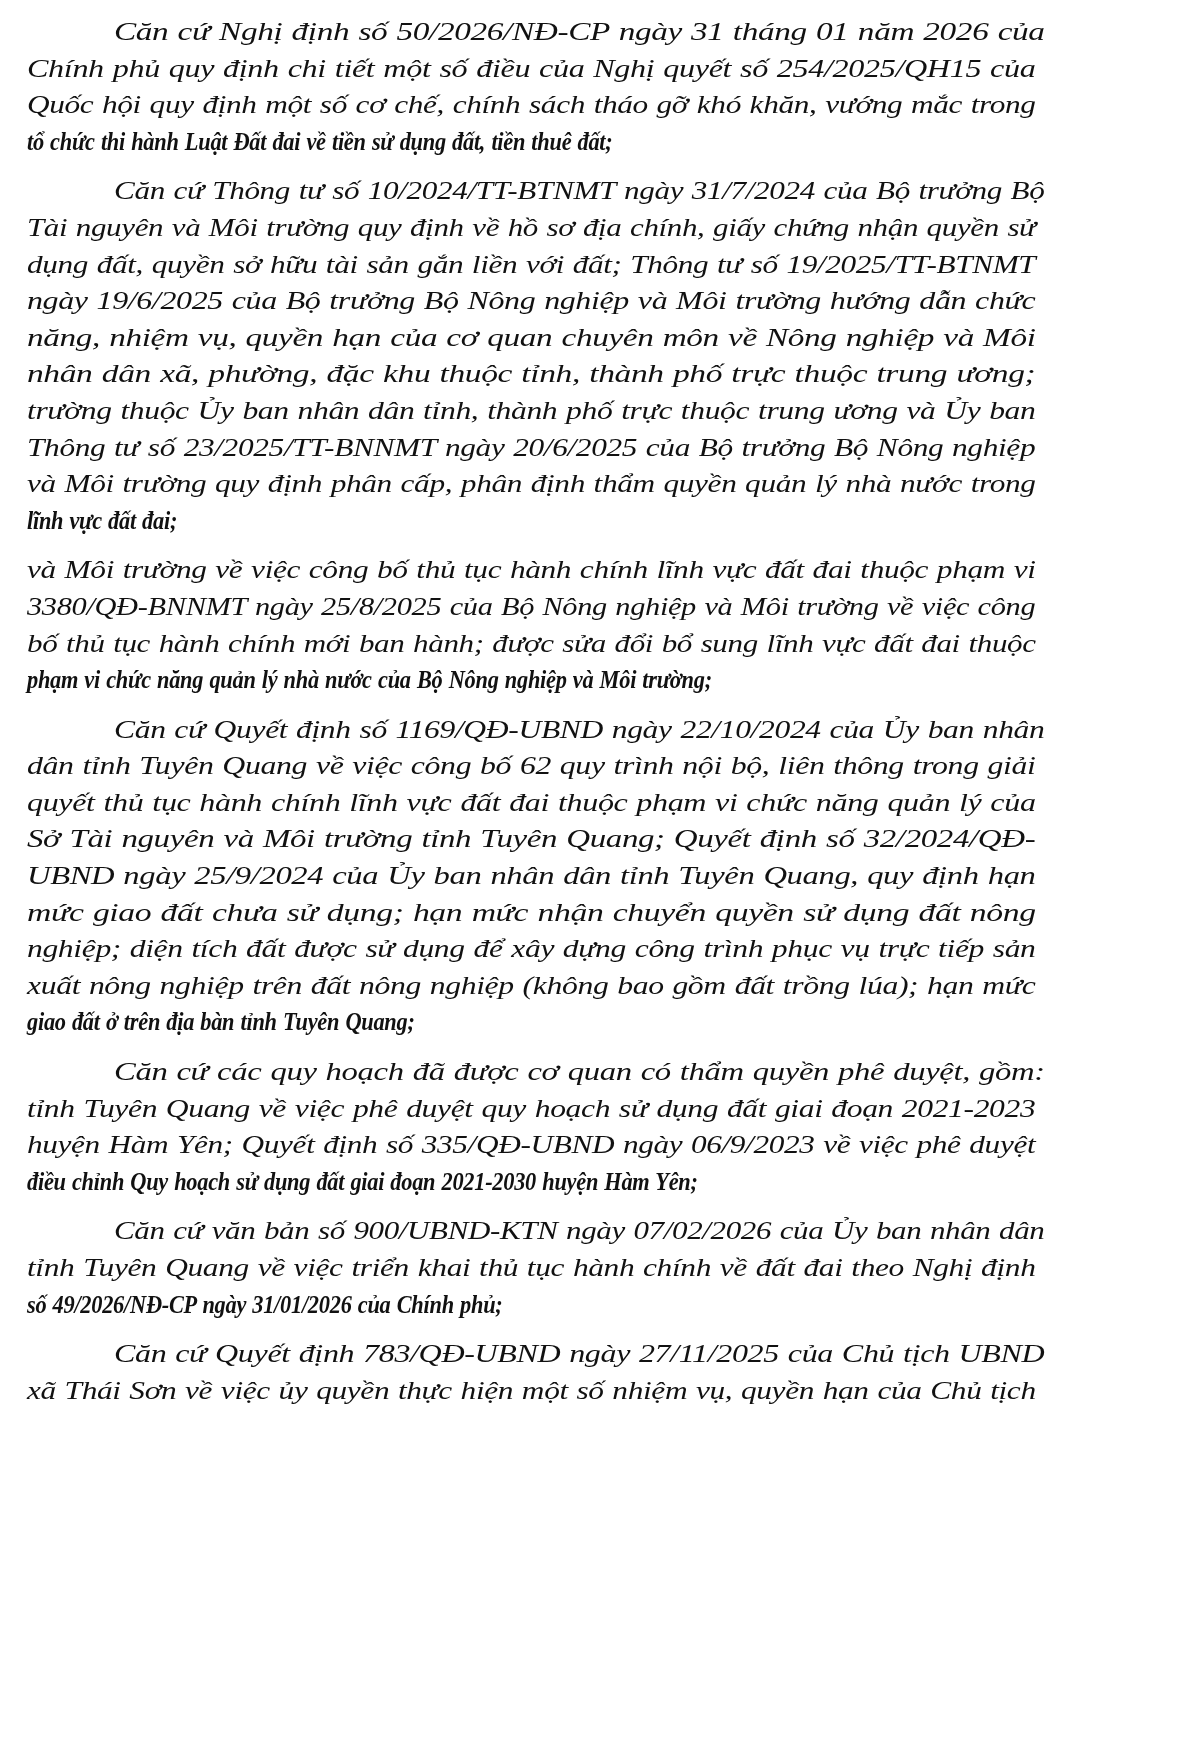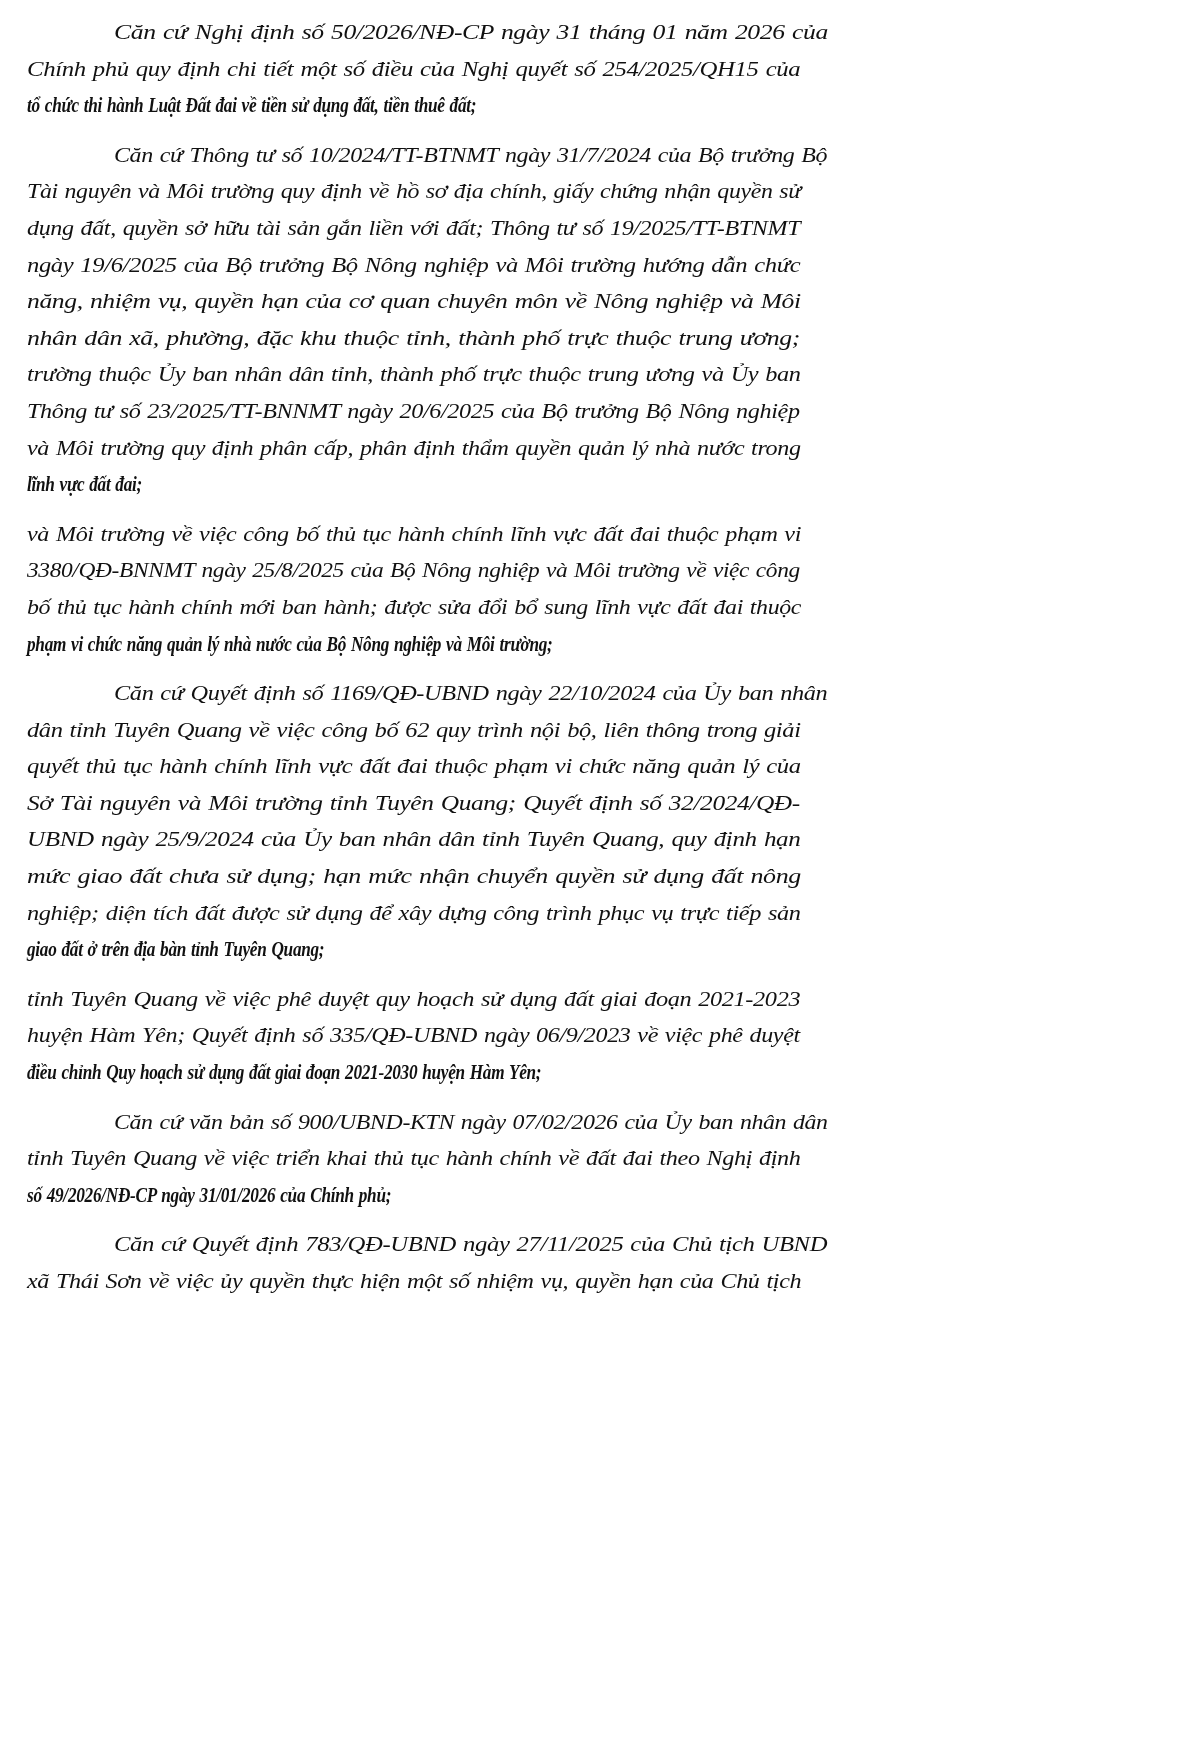--- a/index.html
+++ b/index.html
@@ -16,21 +16,21 @@
     .page {
       position: absolute;
       left: 27px;
       top: 14px;
       width: 1126px;
     }
     .para {
       margin: 0 0 13px 0;
       font-family: "Liberation Serif", "DejaVu Serif", serif;
       font-style: italic;
-      font-size: 20px;
+      font-size: 26px;
       line-height: 36.6px;
       color: #111111;
       text-align: justify;
       text-align-last: left;
       letter-spacing: -0.3px;
       word-spacing: 1px;
     }
     .line {
       display: block;
       white-space: nowrap;
@@ -51,20 +51,21 @@
       white-space: nowrap;
     }
   </style>
 </head>
 <body>
 
 <div class="page" id="page">
     <p class="para">
       <span class="line indent"><span class="line-inner" style="transform-origin: 0px 0px; transform: scaleX(1.2816);">Căn cứ Nghị định số 50/2026/NĐ-CP ngày 31 tháng 01 năm 2026 của</span></span>
       <span class="line"><span class="line-inner" style="transform-origin: 0px 0px; transform: scaleX(1.2377);">Chính phủ quy định chi tiết một số điều của Nghị quyết số 254/2025/QH15 của</span></span>
+      <span class="line"><span class="line-inner" style="transform-origin: 0px 0px; transform: scaleX(1.204);">Quốc hội quy định một số cơ chế, chính sách tháo gỡ khó khăn, vướng mắc trong</span></span>
       <span class="line last"><span class="line-inner" style="transform-origin: 0px 0px; transform: scaleX(0.86);">tổ chức thi hành Luật Đất đai về tiền sử dụng đất, tiền thuê đất;</span></span>
     </p>
     <p class="para">
       <span class="line indent"><span class="line-inner" style="transform-origin: 0px 0px; transform: scaleX(1.1981);">Căn cứ Thông tư số 10/2024/TT-BTNMT ngày 31/7/2024 của Bộ trưởng Bộ</span></span>
       <span class="line"><span class="line-inner" style="transform-origin: 0px 0px; transform: scaleX(1.1917);">Tài nguyên và Môi trường quy định về hồ sơ địa chính, giấy chứng nhận quyền sử</span></span>
       <span class="line"><span class="line-inner" style="transform-origin: 0px 0px; transform: scaleX(1.2021);">dụng đất, quyền sở hữu tài sản gắn liền với đất; Thông tư số 19/2025/TT-BTNMT</span></span>
       <span class="line"><span class="line-inner" style="transform-origin: 0px 0px; transform: scaleX(1.23);">ngày 19/6/2025 của Bộ trưởng Bộ Nông nghiệp và Môi trường hướng dẫn chức</span></span>
       <span class="line"><span class="line-inner" style="transform-origin: 0px 0px; transform: scaleX(1.2797);">năng, nhiệm vụ, quyền hạn của cơ quan chuyên môn về Nông nghiệp và Môi</span></span>
       <span class="line"><span class="line-inner" style="transform-origin: 0px 0px; transform: scaleX(1.2893);">nhân dân xã, phường, đặc khu thuộc tỉnh, thành phố trực thuộc trung ương;</span></span>
       <span class="line"><span class="line-inner" style="transform-origin: 0px 0px; transform: scaleX(1.2159);">trường thuộc Ủy ban nhân dân tỉnh, thành phố trực thuộc trung ương và Ủy ban</span></span>
@@ -79,23 +80,25 @@
       <span class="line last"><span class="line-inner" style="transform-origin: 0px 0px; transform: scaleX(0.86);">phạm vi chức năng quản lý nhà nước của Bộ Nông nghiệp và Môi trường;</span></span>
     </p>
     <p class="para">
       <span class="line indent"><span class="line-inner" style="transform-origin: 0px 0px; transform: scaleX(1.2153);">Căn cứ Quyết định số 1169/QĐ-UBND ngày 22/10/2024 của Ủy ban nhân</span></span>
       <span class="line"><span class="line-inner" style="transform-origin: 0px 0px; transform: scaleX(1.224);">dân tỉnh Tuyên Quang về việc công bố 62 quy trình nội bộ, liên thông trong giải</span></span>
       <span class="line"><span class="line-inner" style="transform-origin: 0px 0px; transform: scaleX(1.2345);">quyết thủ tục hành chính lĩnh vực đất đai thuộc phạm vi chức năng quản lý của</span></span>
       <span class="line"><span class="line-inner" style="transform-origin: 0px 0px; transform: scaleX(1.2679);">Sở Tài nguyên và Môi trường tỉnh Tuyên Quang; Quyết định số 32/2024/QĐ-</span></span>
       <span class="line"><span class="line-inner" style="transform-origin: 0px 0px; transform: scaleX(1.2548);">UBND ngày 25/9/2024 của Ủy ban nhân dân tỉnh Tuyên Quang, quy định hạn</span></span>
       <span class="line"><span class="line-inner" style="transform-origin: 0px 0px; transform: scaleX(1.297);">mức giao đất chưa sử dụng; hạn mức nhận chuyển quyền sử dụng đất nông</span></span>
       <span class="line"><span class="line-inner" style="transform-origin: 0px 0px; transform: scaleX(1.2155);">nghiệp; diện tích đất được sử dụng để xây dựng công trình phục vụ trực tiếp sản</span></span>
+      <span class="line"><span class="line-inner" style="transform-origin: 0px 0px; transform: scaleX(1.2191);">xuất nông nghiệp trên đất nông nghiệp (không bao gồm đất trồng lúa); hạn mức</span></span>
       <span class="line last"><span class="line-inner" style="transform-origin: 0px 0px; transform: scaleX(0.86);">giao đất ở trên địa bàn tỉnh Tuyên Quang;</span></span>
     </p>
     <p class="para">
+      <span class="line indent"><span class="line-inner" style="transform-origin: 0px 0px; transform: scaleX(1.2581);">Căn cứ các quy hoạch đã được cơ quan có thẩm quyền phê duyệt, gồm:</span></span>
       <span class="line"><span class="line-inner" style="transform-origin: 0px 0px; transform: scaleX(1.2149);">tỉnh Tuyên Quang về việc phê duyệt quy hoạch sử dụng đất giai đoạn 2021-2023</span></span>
       <span class="line"><span class="line-inner" style="transform-origin: 0px 0px; transform: scaleX(1.2035);">huyện Hàm Yên; Quyết định số 335/QĐ-UBND ngày 06/9/2023 về việc phê duyệt</span></span>
       <span class="line last"><span class="line-inner" style="transform-origin: 0px 0px; transform: scaleX(0.86);">điều chỉnh Quy hoạch sử dụng đất giai đoạn 2021-2030 huyện Hàm Yên;</span></span>
     </p>
     <p class="para">
       <span class="line indent"><span class="line-inner" style="transform-origin: 0px 0px; transform: scaleX(1.1921);">Căn cứ văn bản số 900/UBND-KTN ngày 07/02/2026 của Ủy ban nhân dân</span></span>
       <span class="line"><span class="line-inner" style="transform-origin: 0px 0px; transform: scaleX(1.2093);">tỉnh Tuyên Quang về việc triển khai thủ tục hành chính về đất đai theo Nghị định</span></span>
       <span class="line last"><span class="line-inner" style="transform-origin: 0px 0px; transform: scaleX(0.86);">số 49/2026/NĐ-CP ngày 31/01/2026 của Chính phủ;</span></span>
     </p>
     <p class="para">

